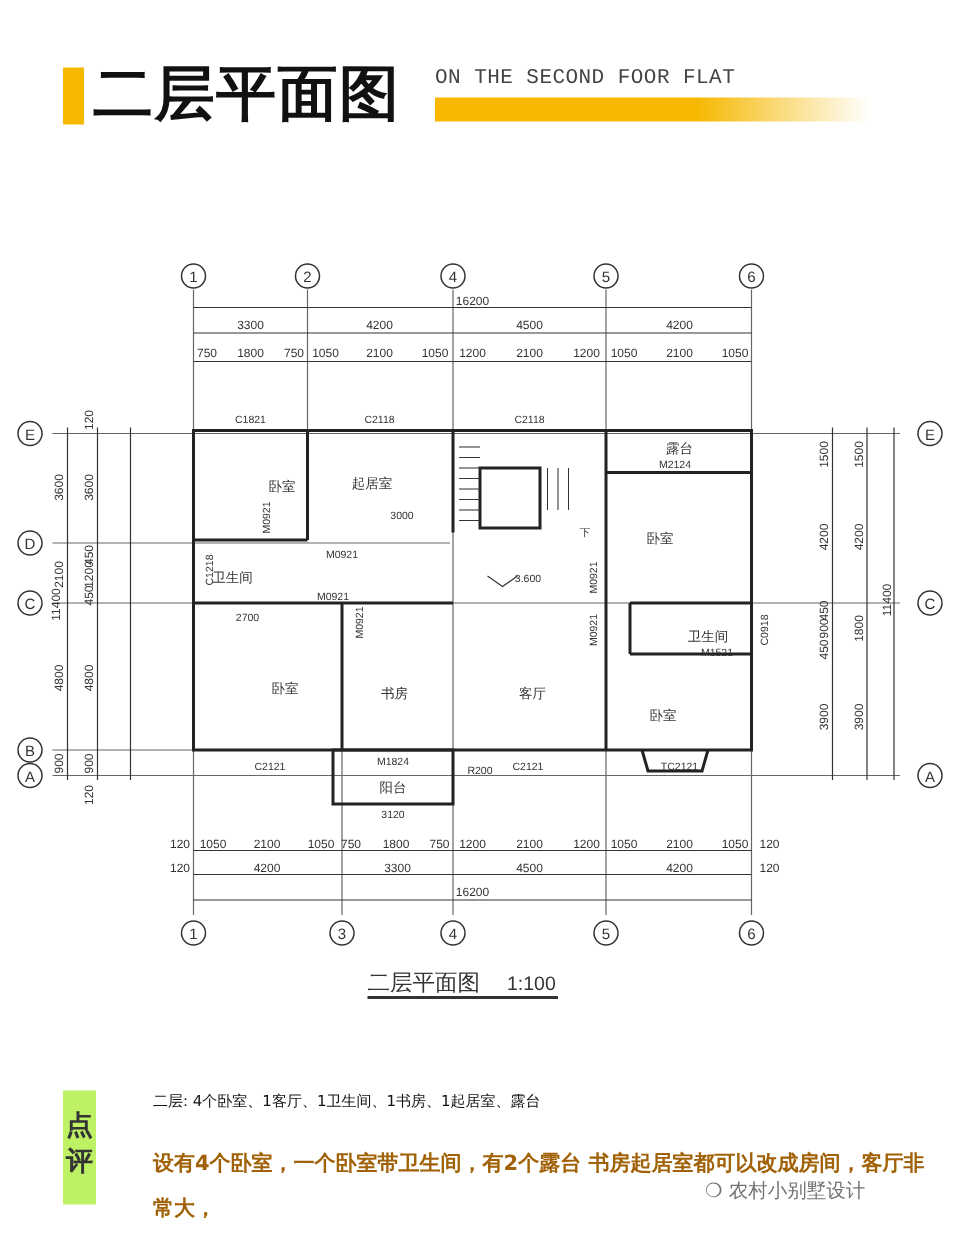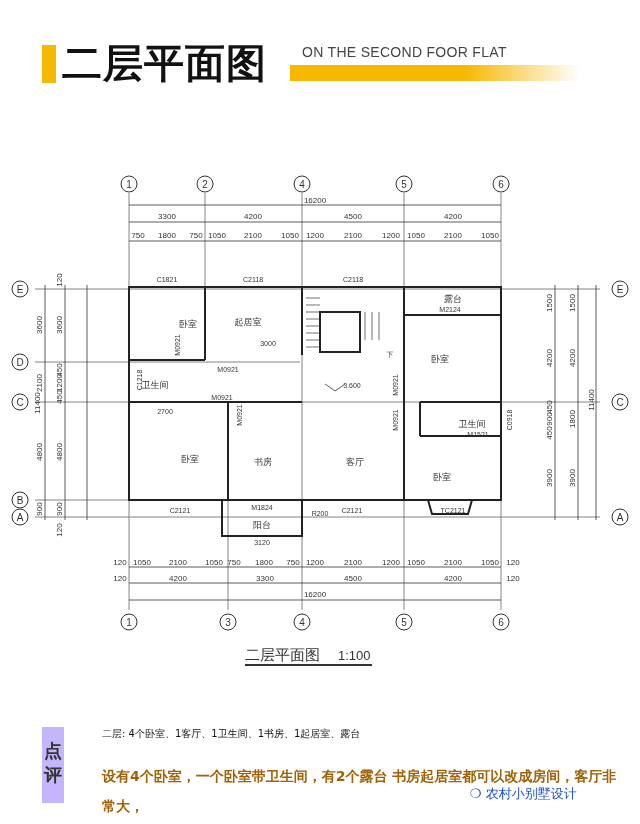--- a/index.html
+++ b/index.html
@@ -1,28 +1,28 @@
 <!DOCTYPE html>
 <html><head>
 <meta charset="utf-8">
 <style>
   html,body{margin:0;padding:0;}
   body{width:640px;height:824px;background:#fff;position:relative;overflow:hidden;font-family:"DejaVu Sans",sans-serif;}
   .header{position:absolute;left:0;top:30px;width:640px;height:70px;}
   .hbar{position:absolute;left:42px;top:15px;width:14px;height:38px;background:#f6b800;}
   .htitle{position:absolute;left:62px;top:10px;font-family:"DejaVu Serif",serif;font-weight:bold;font-size:40px;line-height:46px;color:#111;letter-spacing:1px;}
-  .hsub{position:absolute;left:290px;top:14px;font-family:Liberation Sans, sans-serif;font-size:14px;color:#444;letter-spacing:0.3px;margin-left:12px;}
+  .hsub{position:absolute;left:290px;top:14px;font-family:Liberation Mono, monospace;font-size:14px;color:#444;letter-spacing:0.3px;}
   .hline{position:absolute;left:290px;top:35px;width:290px;height:16px;background:linear-gradient(90deg,#f6b800 0%,#f6b800 60%,rgba(246,184,0,0) 100%);}
   .plan{position:absolute;left:0;top:165px;width:640px;height:520px;}
   .plan svg text{font-family:"Liberation Sans",sans-serif;fill:#333;}
   .comment{position:absolute;left:0;top:715px;width:640px;height:109px;}
-  .ctag{position:absolute;left:42px;top:12px;width:22px;height:76px;background:#c4b5fd;color:#333;font-weight:bold;font-size:18px;line-height:24px;text-align:center;padding-top:12px;box-sizing:border-box;}
+  .ctag{position:absolute;left:42px;top:12px;width:22px;height:76px;background:#bef264;color:#333;font-weight:bold;font-size:18px;line-height:24px;text-align:center;padding-top:12px;box-sizing:border-box;}
   .cline1{position:absolute;left:102px;top:12px;font-size:10px;color:#111;}
   .cline2{position:absolute;left:102px;top:46px;width:520px;font-size:14px;font-weight:bold;color:#a16207;line-height:30px;}
-  .wm{position:absolute;left:470px;top:70px;font-size:13px;color:#1d4ed8;}
+  .wm{position:absolute;left:470px;top:70px;font-size:13px;color:#737373;}
 </style>
 </head>
 <body>
 
 <div class="header">
   <div class="hbar"></div>
   <div class="htitle">二层平面图</div>
   <div class="hsub">ON THE SECOND FOOR FLAT</div>
   <div class="hline"></div>
 </div>

